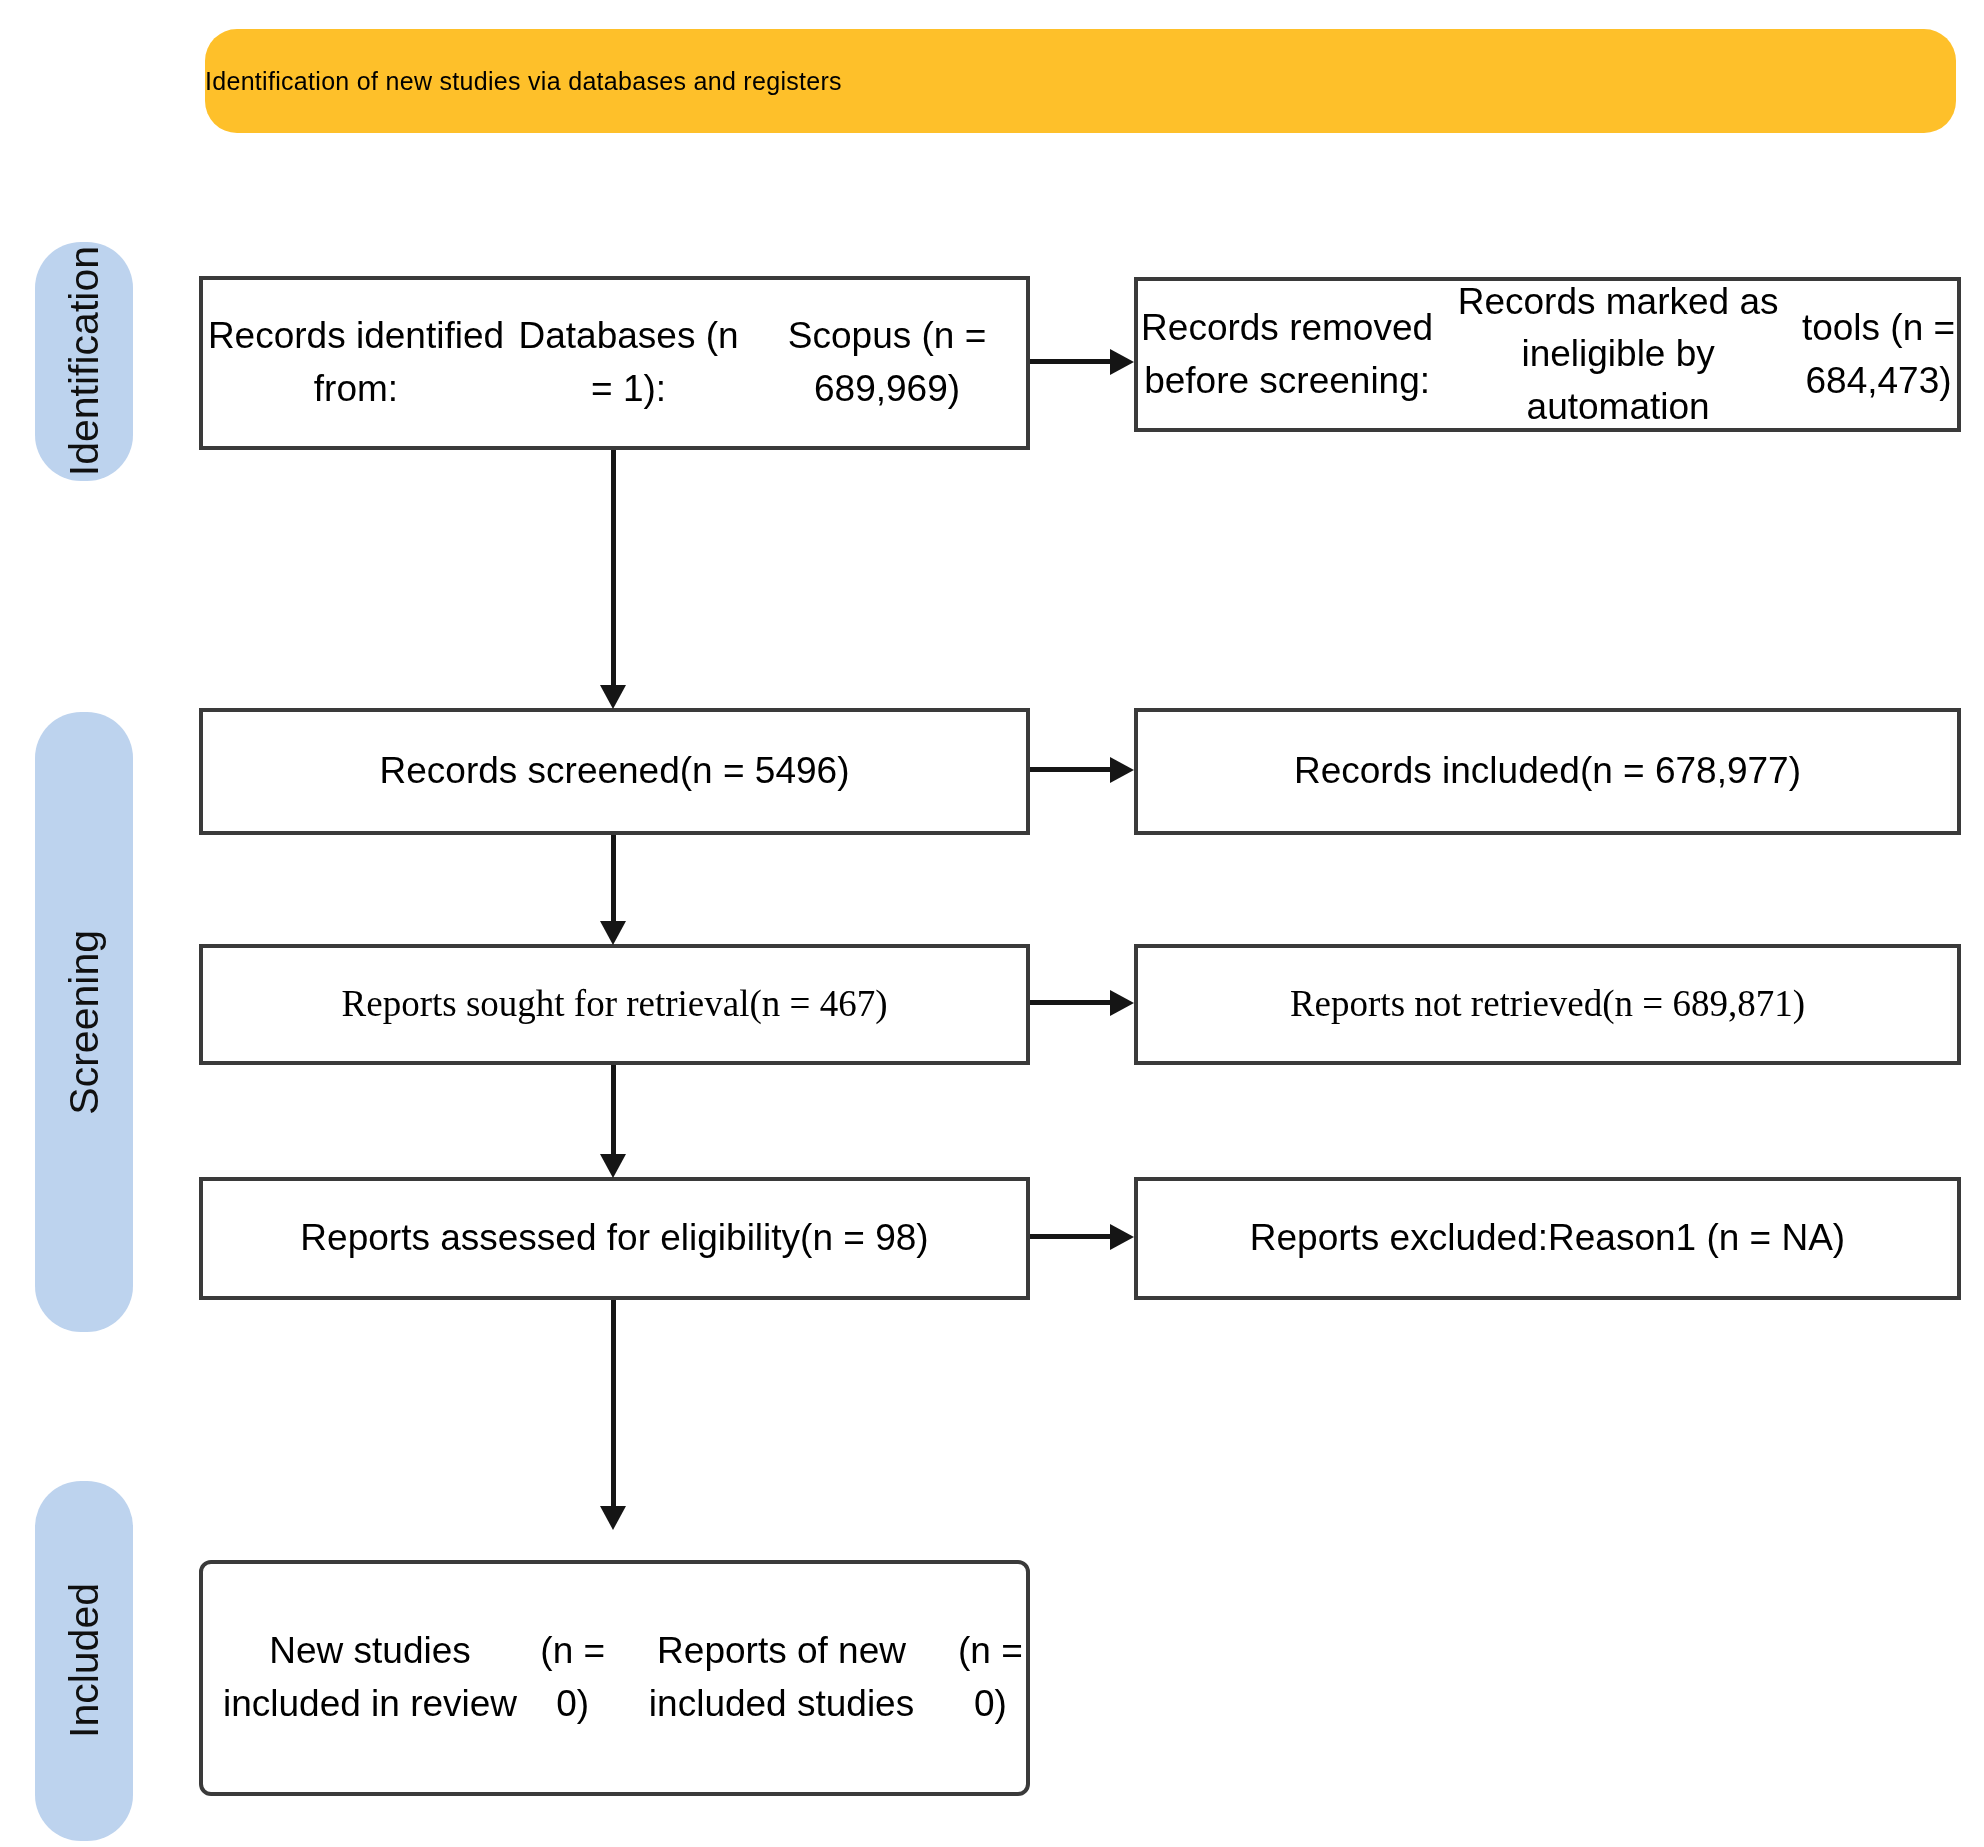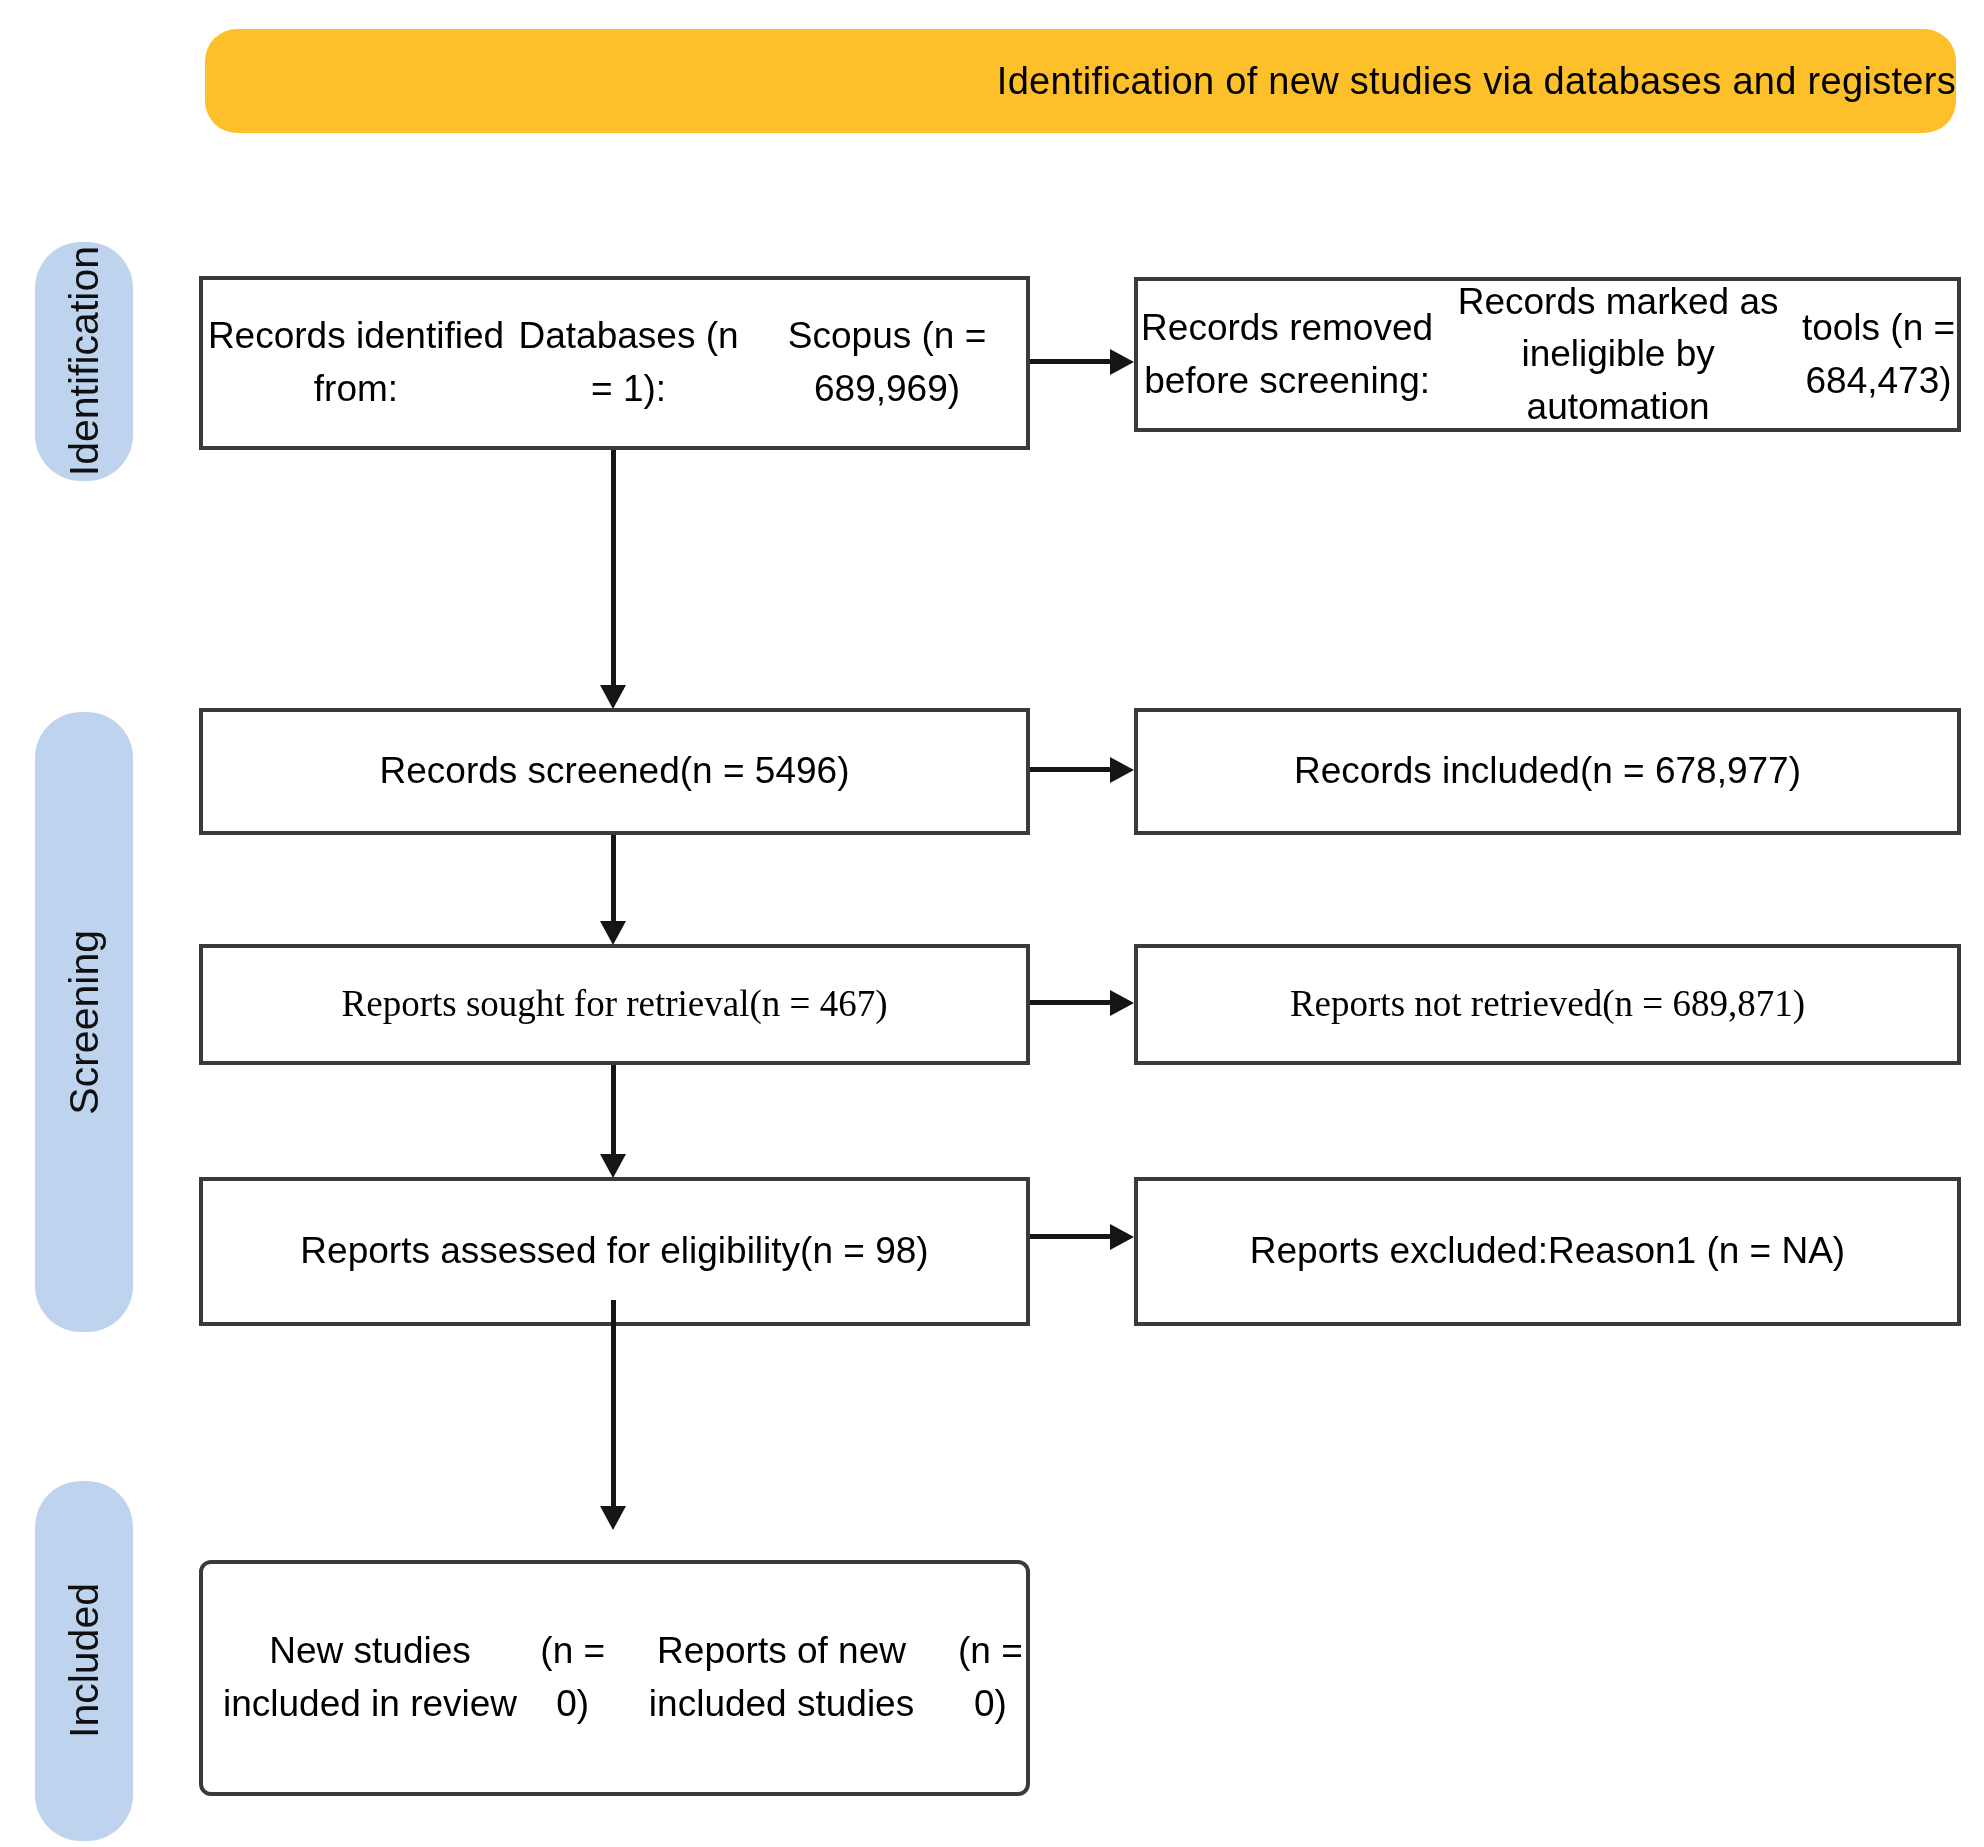--- a/index.html
+++ b/index.html
@@ -19,22 +19,22 @@
     --border-color: #3a3a3a;
     --arrow-color: #151515;
   }
 
   .banner {
     position: absolute;
     left: 205px; top: 29px;
     width: 1751px; height: 104px;
     background: var(--banner-color);
     border-radius: 32px;
-    display: flex; align-items: center; justify-content: flex-end;
-    font-size: 38px;
+    display: flex; align-items: center; justify-content: flex-start;
+    font-size: 25px;
     letter-spacing: 0.3px;
   }
 
   .pill {
     position: absolute;
     left: 35px;
     width: 98px;
     background: var(--stage-color);
     border-radius: 46px;
     display: flex; align-items: center; justify-content: center;
@@ -61,21 +61,21 @@
     font-size: 37px;
     line-height: 1.42;
   }
   .col-left  { left: 199px;  width: 831px; }
   .col-right { left: 1134px; width: 827px; }
 
   .box-row1-left  { top: 276px;  height: 174px; }
   .box-row1-right { top: 277px;  height: 155px; }
   .box-row2       { top: 708px; height: 127px; }
   .box-row3       { top: 944px; height: 121px; font-family: Liberation Serif, serif; }
-  .box-row4       { top: 1177px; height: 149px; }
+  .box-row4       { top: 1177px; height: 123px; }
   .box-row5-left  { top: 1560px; height: 236px; border-radius: 12px; }
 
   .hline {
     position: absolute;
     height: 4.5px;
     background: var(--arrow-color);
   }
   .vline {
     position: absolute;
     width: 4.5px;

